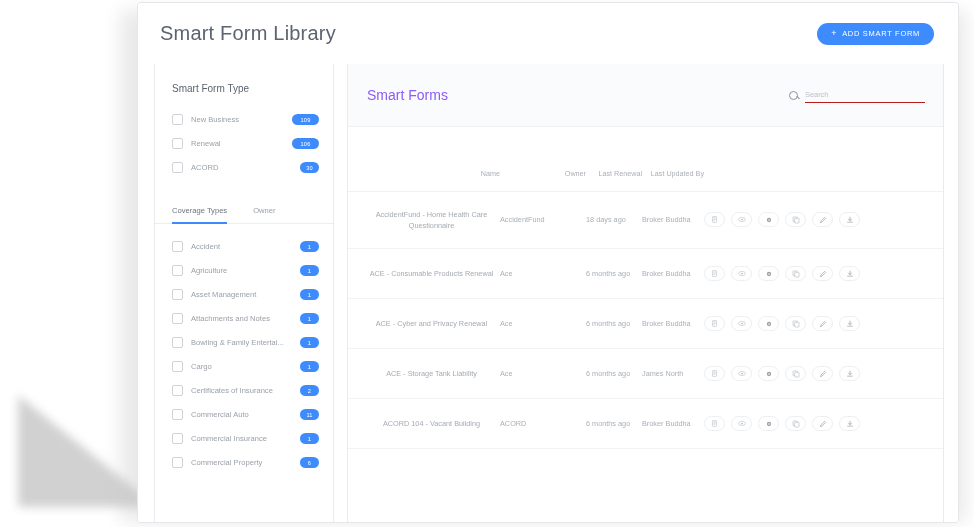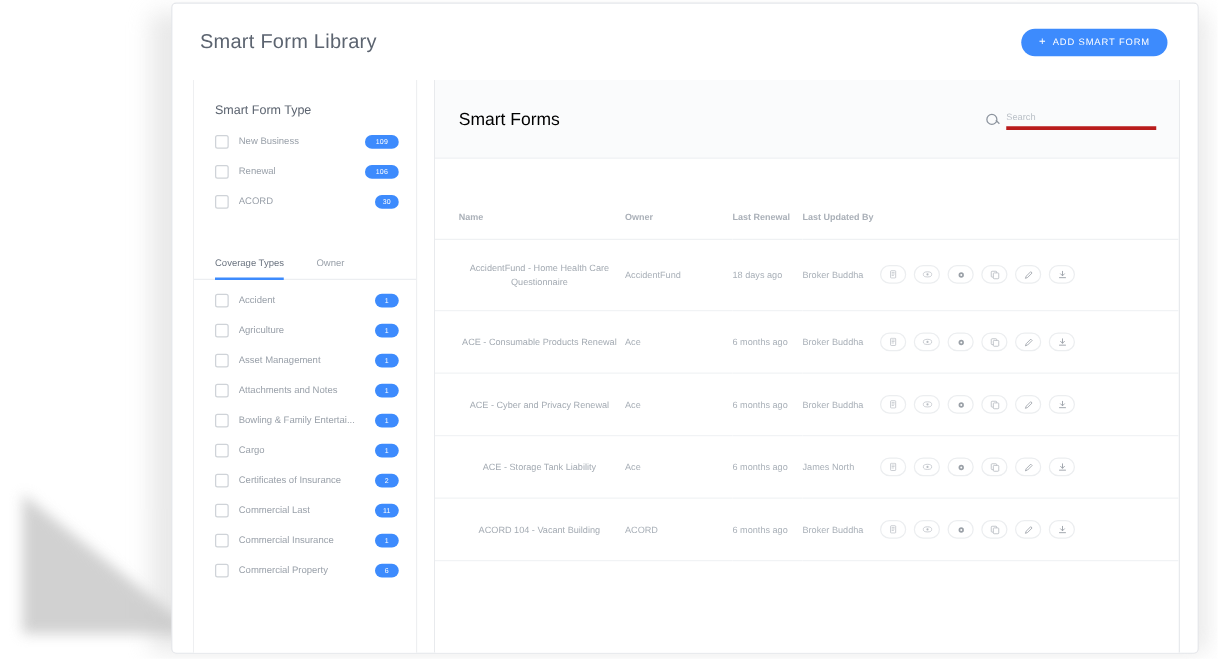--- a/index.html
+++ b/index.html
@@ -59,21 +59,21 @@
   
   .topbar {
     height: 61px;
     background: #ffffff;
     display: flex;
     align-items: center;
     justify-content: space-between;
     padding: 0 24px 0 22px;
   }
   .app-title {
-    font-size: 16px;
+    font-size: 20px;
     font-weight: 400;
     color: #5c6470;
     letter-spacing: .2px;
   }
   .add-btn {
     background: #3d8bfd;
     color: #ffffff;
     border: none;
     border-radius: 14px;
     height: 22px;
@@ -111,20 +111,21 @@
   }
   .sidebar-head {
     font-size: 10px;
     color: #5c6470;
     padding: 19px 0 14px 17px;
     font-weight: 400;
   }
   .filter-list { padding: 0 14px 0 17px; }
   .filter-row {
     display: flex;
+    align-items: center;
     height: 23px;
     margin-bottom: 1px;
     cursor: pointer;
   }
   .cbox {
     width: 11px;
     height: 11px;
     flex: 0 0 11px;
     border: 1px solid #cfd3d8;
     border-radius: 2px;
@@ -190,55 +191,55 @@
   }
   .main-head {
     background: #fafbfc;
     height: 63px;
     display: flex;
     align-items: center;
     justify-content: space-between;
     padding: 0 18px 0 19px;
     border-bottom: 1px solid #eff1f3;
   }
-  .main-title { font-size: 14px; color: #000000; }
+  .main-title { font-size: 14px; color: #8b5cf6; }
   .search-wrap { display: flex; align-items: center; gap: 7px; }
   .search-icon {
     width: 9px; height: 9px;
     border: 1.3px solid #8b939d;
     border-radius: 50%;
     position: relative;
   }
   .search-icon::after {
     content: "";
     position: absolute;
     width: 4px; height: 1.3px;
     background: #8b939d;
     right: -3px; bottom: 0;
     transform: rotate(45deg);
   }
   .search-input {
     border: none;
-    border-bottom: 3px solid #b91c1c;
+    border-bottom: 1px solid #b91c1c;
     background: transparent;
     font-size: 7.4px;
     color: #b4bac1;
     width: 120px;
     padding: 2px 0 3px 0;
     outline: none;
     font-family: "Liberation Sans", sans-serif;
   }
   .search-input::placeholder { color: #b9bfc6; }
 
   
   .tbl { width: 100%; border-collapse: collapse; table-layout: fixed; }
   .tbl th {
-    text-align: left;
+    text-align: right;
     font-size: 7.2px;
-    font-weight: 700;
+    font-weight: 400;
     color: #aab0b8;
     vertical-align: bottom;
     padding: 0 0 11px 0;
     line-height: 1.5;
   }
   .thead-row th:first-child { padding-left: 19px; }
   .tbl thead { height: 64px; }
   .tbl thead tr { border-bottom: 1px solid #eff1f3; }
   .tbl td {
     font-size: 7.3px;
@@ -347,21 +348,21 @@
           <span class="filter-label">Cargo</span>
           <span class="badge">1</span>
         </div>
         <div class="filter-row">
           <span class="cbox"></span>
           <span class="filter-label">Certificates of Insurance</span>
           <span class="badge">2</span>
         </div>
         <div class="filter-row">
           <span class="cbox"></span>
-          <span class="filter-label">Commercial Last</span>
+          <span class="filter-label">Commercial Auto</span>
           <span class="badge">11</span>
         </div>
         <div class="filter-row">
           <span class="cbox"></span>
           <span class="filter-label">Commercial Insurance</span>
           <span class="badge">1</span>
         </div>
         <div class="filter-row">
           <span class="cbox"></span>
           <span class="filter-label">Commercial Property</span>

